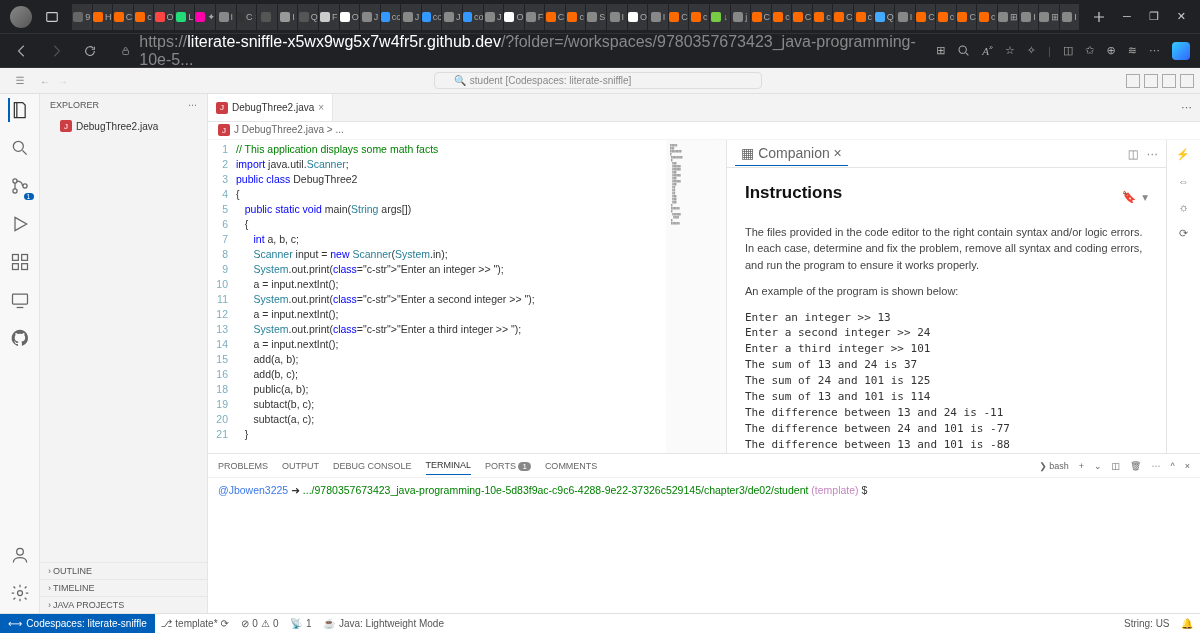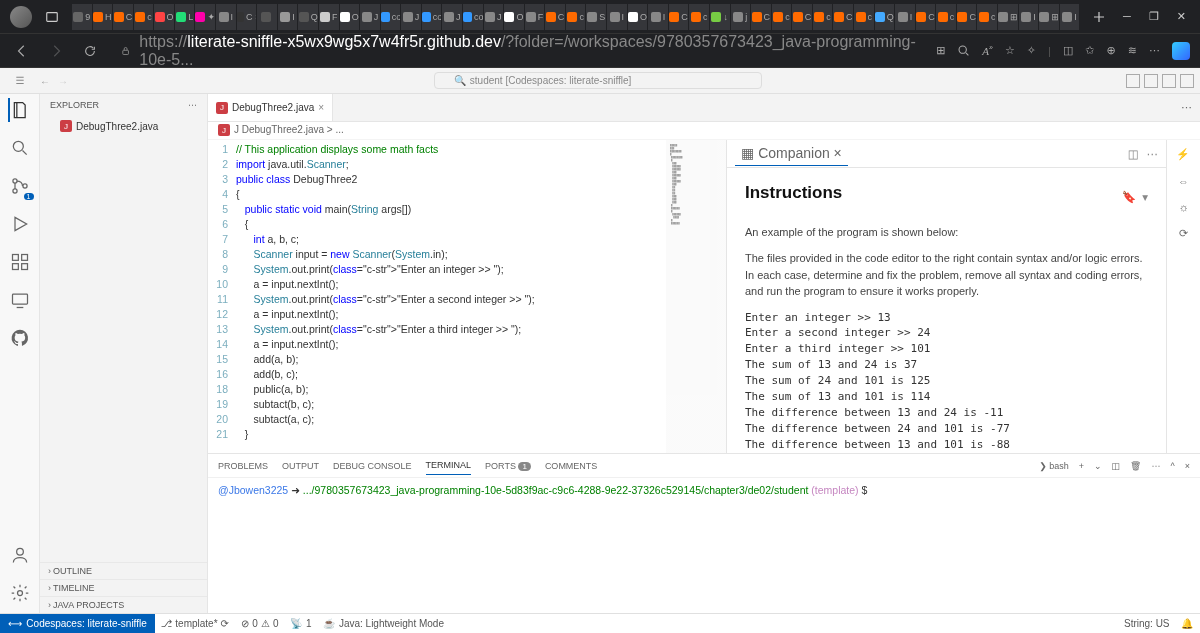--- a/index.html
+++ b/index.html
@@ -538,22 +538,22 @@
               </div>
           </div>
           <div class="cbody">
             <div style="display:flex;align-items:center;justify-content:space-between;margin-bottom:8px">
               <h2>Instructions</h2>
               <div style="display:flex;gap:6px">
                   <span style="color:#888">🔖</span>
                   <span style="color:#888">▾</span>
                 </div>
             </div>
+            <p>The files provided in the code editor to the right contain syntax and/or logic errors. In each case, determine and fix the problem, remove all syntax and coding errors, and run the program to ensure it works properly.</p>
             <p>An example of the program is shown below:</p>
-            <p>The files provided in the code editor to the right contain syntax and/or logic errors. In each case, determine and fix the problem, remove all syntax and coding errors, and run the program to ensure it works properly.</p>
             <div class="example">Enter an integer &gt;&gt; 13
 Enter a second integer &gt;&gt; 24
 Enter a third integer &gt;&gt; 101
 The sum of 13 and 24 is 37
 The sum of 24 and 101 is 125
 The sum of 13 and 101 is 114
 The difference between 13 and 24 is -11
 The difference between 24 and 101 is -77
 The difference between 13 and 101 is -88</div>
 

